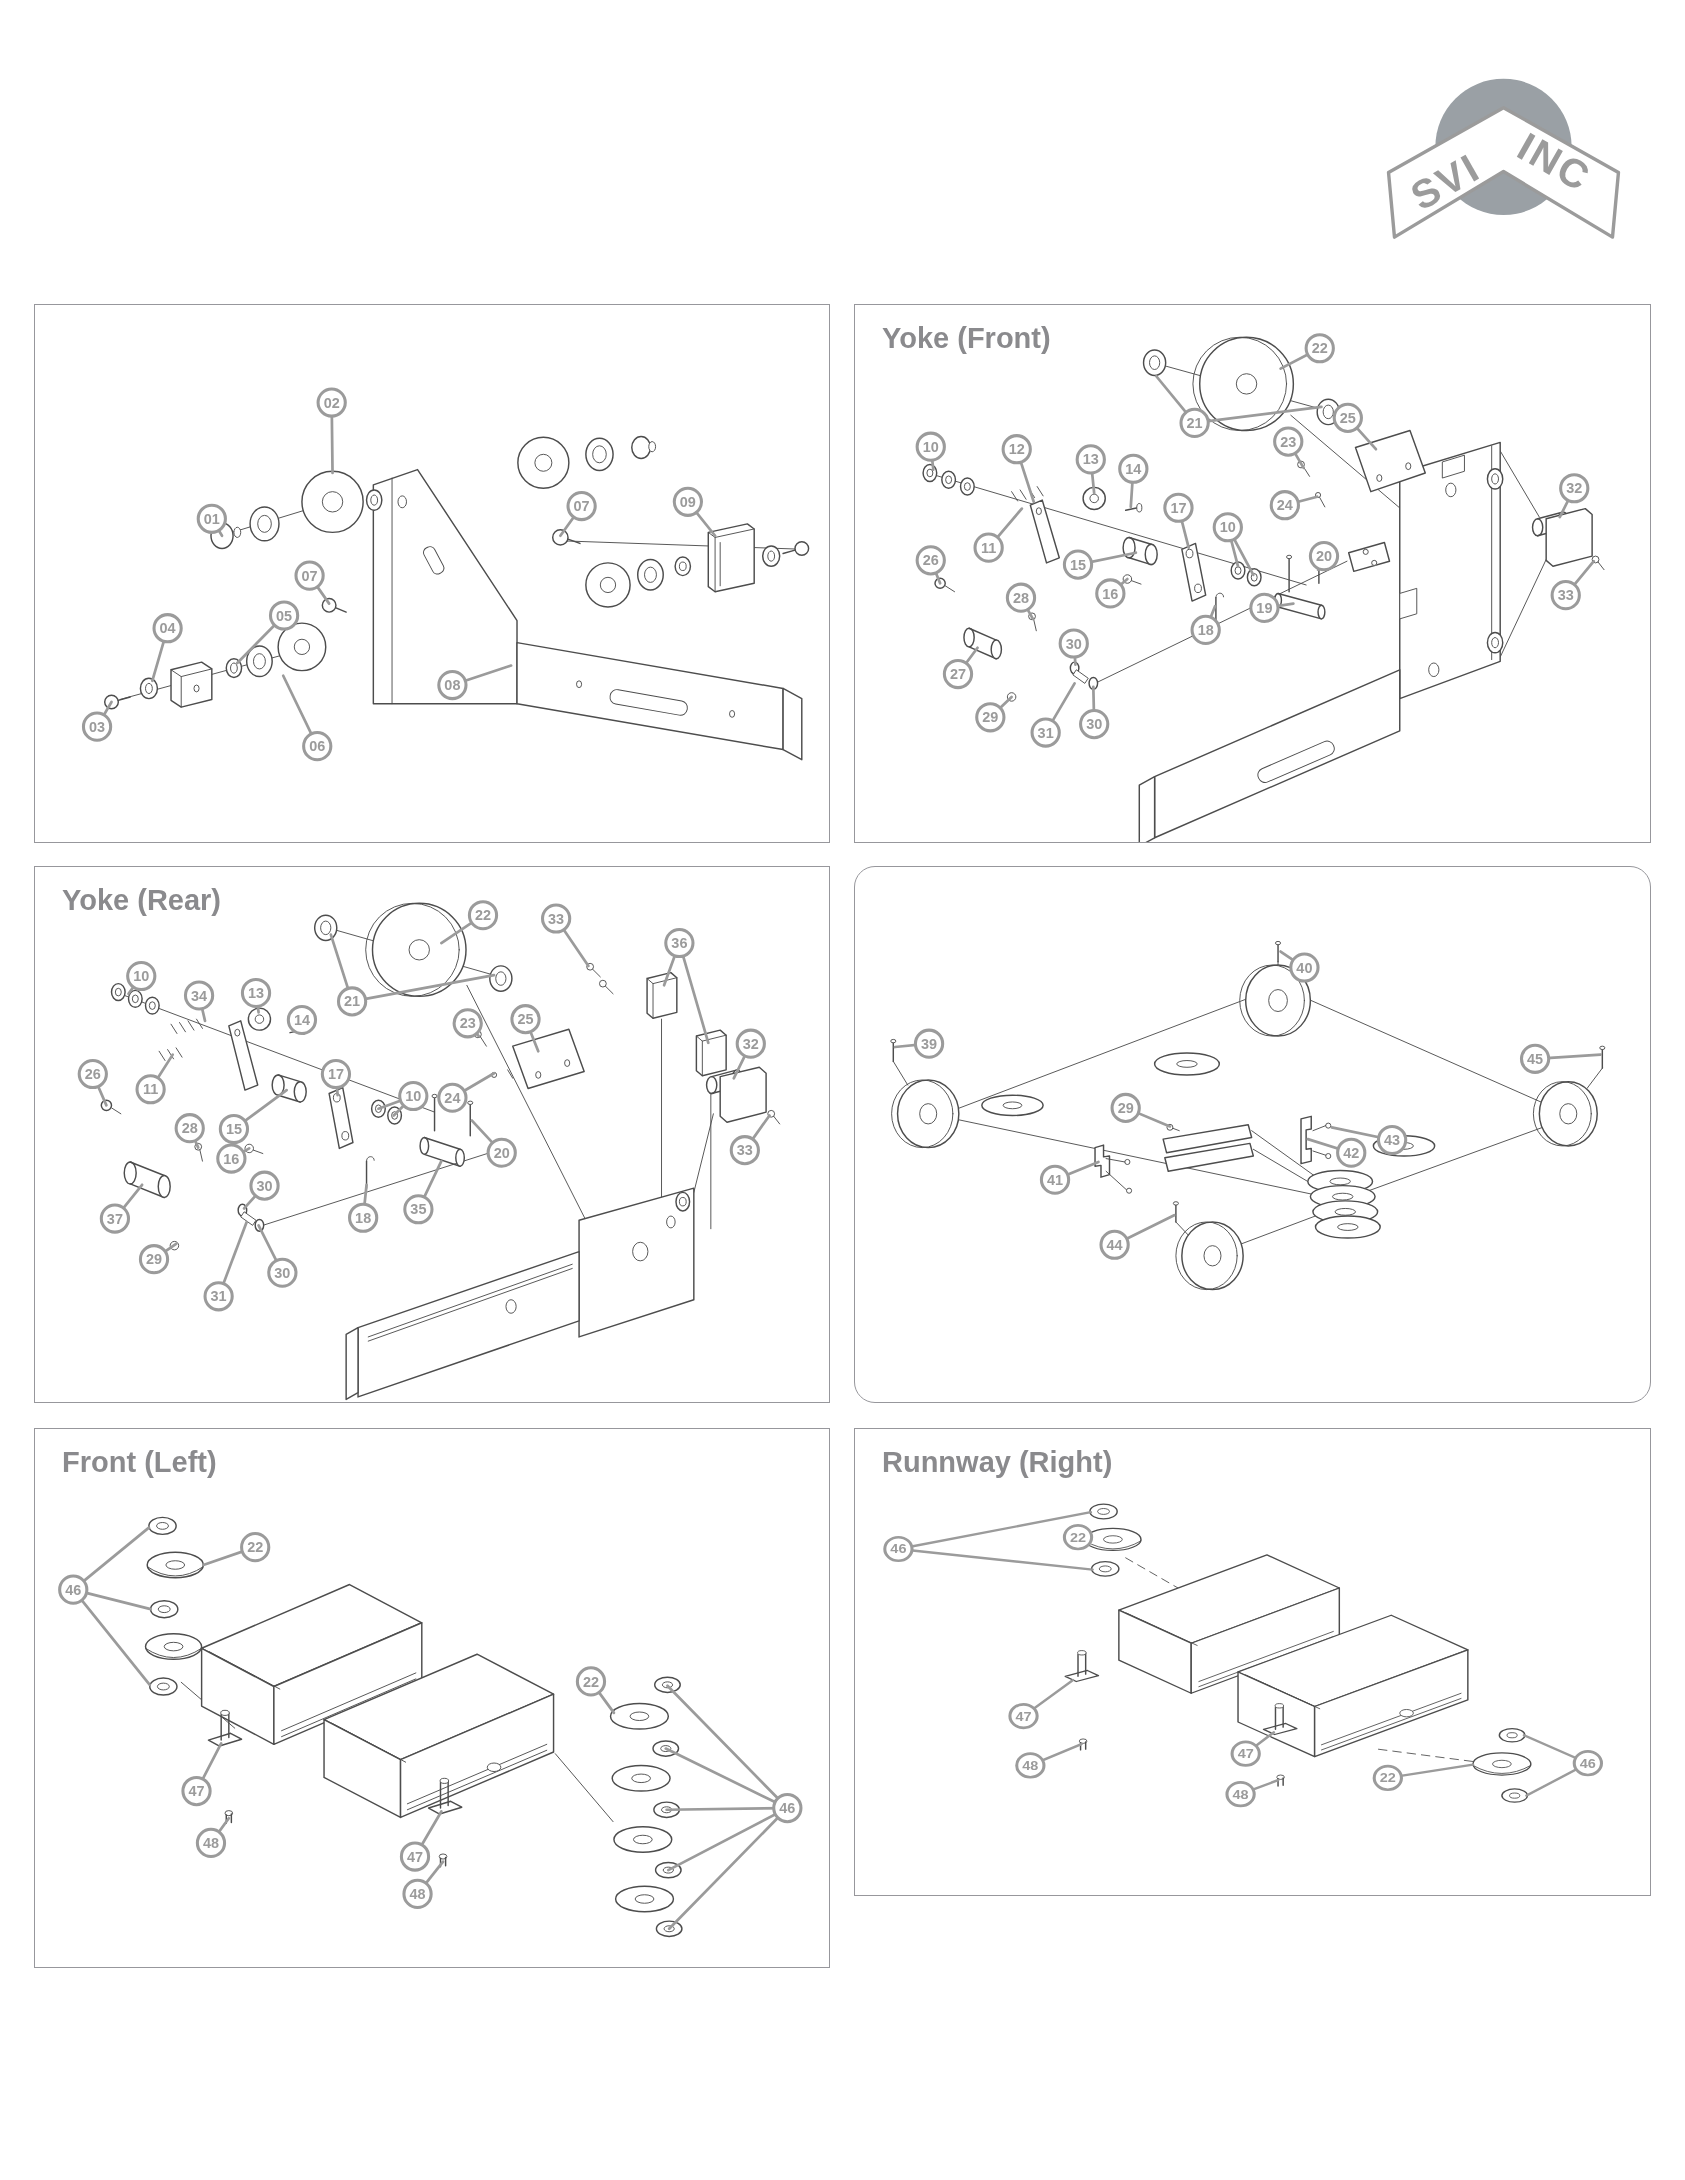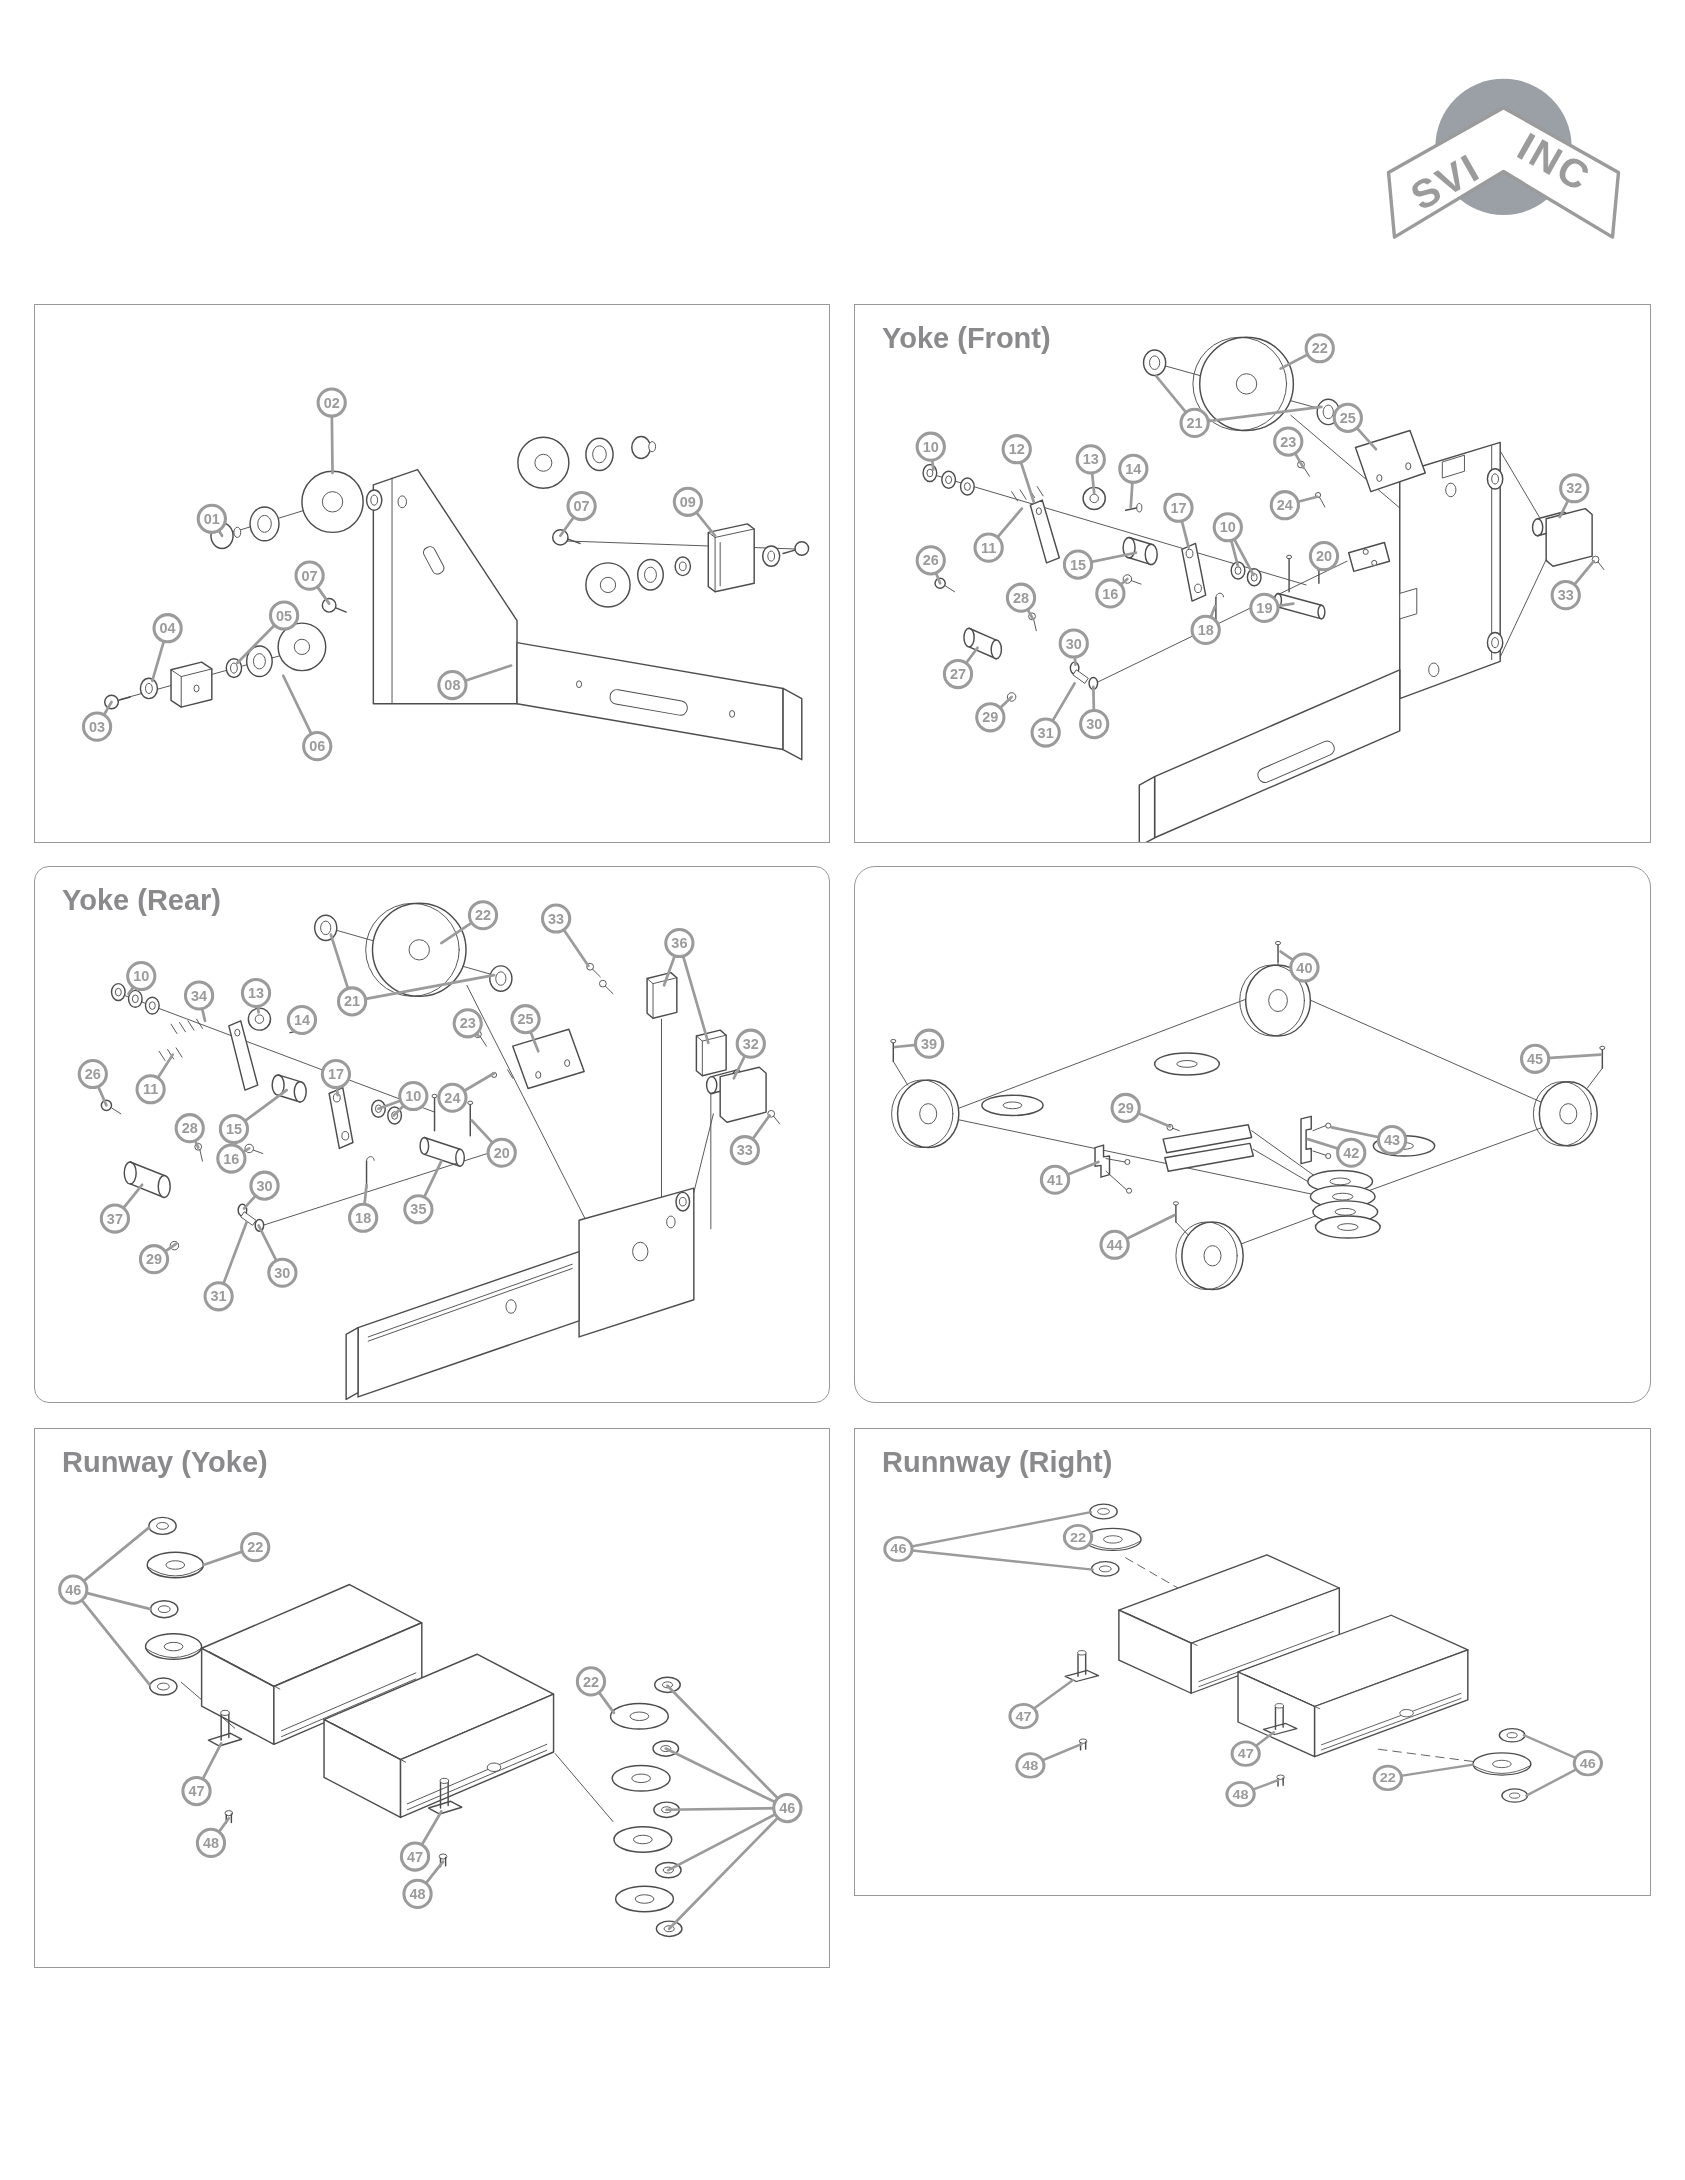--- a/index.html
+++ b/index.html
@@ -404,21 +404,21 @@
             <text x="845" y="216" dy="6" class="callout-num">32</text>
           </g>
           <g>
             <circle cx="835" cy="342" r="16" class="callout-circle"></circle>
             <text x="835" y="342" dy="6" class="callout-num">33</text>
           </g>
         </g>
     </svg>
   </section>
 
-  <section class="panel" style="left:34px;top:866px;width:796px;height:537px;border-radius:15px;">
+  <section class="panel" style="left:34px;top:866px;width:796px;height:537px;">
     <h2>Yoke (Rear)</h2>
     <svg viewBox="0 0 934 633" preserveAspectRatio="none">
       <g>
         <path class="ln tn" d="M355,75 L540,128"></path>
         <path class="ln tn" d="M508,140 L648,418"></path>
         <path class="ln tn" d="M100,150 L470,290"></path>
         <path class="ln tn" d="M268,424 L560,330"></path>
         <path class="ln tn" d="M737,180 L737,418 M795,248 L795,428"></path>
         <path class="ln tn" d="M775,385 L798,292"></path>
       </g>
@@ -787,21 +787,21 @@
           </g>
           <g>
             <circle cx="305" cy="447" r="16" class="callout-circle"></circle>
             <text x="305" y="447" dy="6" class="callout-num">44</text>
           </g>
         </g>
     </svg>
   </section>
 
   <section class="panel" style="left:34px;top:1428px;width:796px;height:540px;">
-    <h2>Runway (Yoke)</h2>
+    <h2>Front (Left)</h2>
     <svg viewBox="0 0 934 633" preserveAspectRatio="none">
       <g>
         <path class="ln tn" d="M172,298 L235,352"></path>
         <path class="ln tn" d="M612,382 L680,462"></path>
       </g>
       <g>
         <ellipse class="fl" cx="150" cy="114" rx="16" ry="10"></ellipse>
           <ellipse class="fl tn" cx="150" cy="114" rx="7" ry="4"></ellipse>
         <ellipse class="fl" cx="165" cy="160" rx="33" ry="15"></ellipse>
           <ellipse class="fl tn" cx="165" cy="160" rx="11" ry="5"></ellipse>

